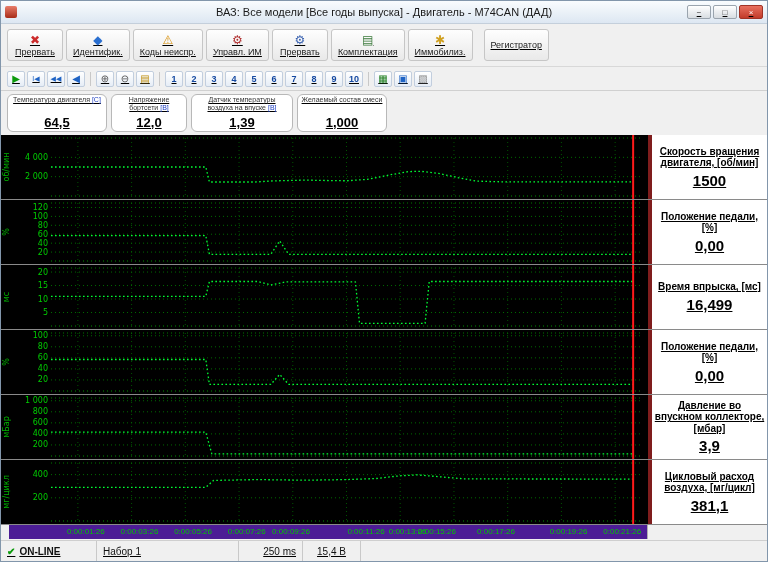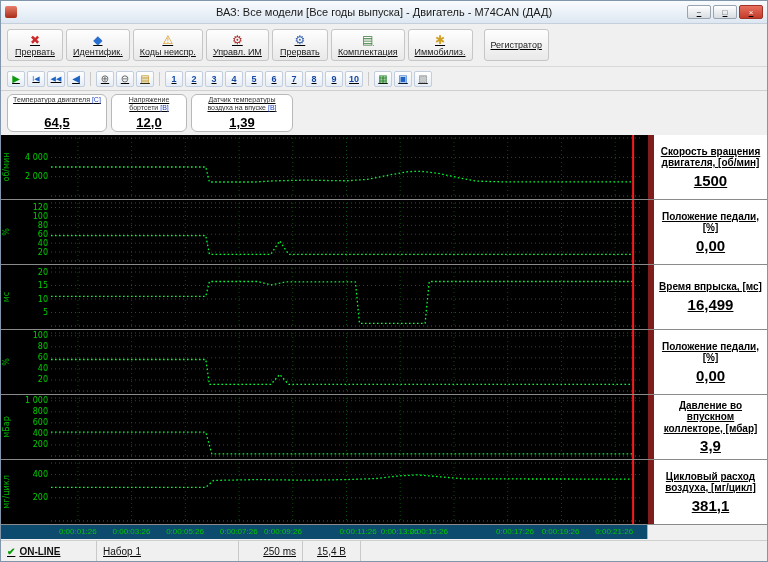--- a/index.html
+++ b/index.html
@@ -31,26 +31,26 @@
   .param{border:1px solid #b8b8b8;border-radius:6px;background:#fff;display:flex;flex-direction:column;
     align-items:center;justify-content:space-between;padding:1px 3px;box-sizing:border-box;}
   .param-label{font-size:7px;line-height:1.15;text-align:center;color:#333;}
   .param-unit{color:#2040c0;}
   .param-value{font-size:13px;font-weight:bold;color:#000;}
   
   .charts{display:flex;flex-direction:column;}
   .chart-row{display:flex;height:65px;box-sizing:border-box;border-bottom:1px solid #8a8a8a;}
   .plot{flex:1;background:#000;position:relative;overflow:hidden;}
   .plot svg{display:block;}
-  .panel{flex:0 0 119px;background:#fff;border-left:6px solid #7f1d1d;display:flex;flex-direction:column;
+  .panel{flex:0 0 119px;background:#fff;border-left:4px solid #7f1d1d;display:flex;flex-direction:column;
     align-items:center;justify-content:center;padding:2px;box-sizing:border-box;}
   .panel-title{font-size:10px;font-weight:bold;text-align:center;line-height:1.15;color:#000;}
   .panel-value{font-size:15px;font-weight:bold;margin-top:3px;color:#000;}
   .timeaxis-row{display:flex;height:14px;}
-  .timeaxis{flex:1;background:#0c4a6e;position:relative;overflow:hidden;}
+  .timeaxis{flex:1;background:#4c1d95;position:relative;overflow:hidden;margin-left:8px;}
   .time-label{position:absolute;top:2px;font-size:8px;color:#00c800;transform:translateX(-50%);white-space:nowrap;}
   .timeaxis-right{flex:0 0 119px;background:#f0f0f0;border-left:1px solid #b0b0b0;}
   .spacer{flex:1;}
   
   .statusbar{flex:0 0 20px;display:flex;align-items:center;border-top:1px solid #cfcfcf;background:#f0f0f0;font-size:10px;color:#111;}
   .status-cell{height:100%;display:flex;align-items:center;padding:0 6px;border-right:1px solid #c9c9c9;box-sizing:border-box;}
   .ok-icon{color:#0a9a0a;font-weight:bold;margin-right:4px;}
   .online-text{font-weight:bold;}
 </style>
 </head>
@@ -173,20 +173,24 @@
         <div class="param-label">Температура двигателя <span class="param-unit">[С]</span></div>
         <div class="param-value">64,5</div>
       </div>
       <div class="param" style="width: 76px;">
         <div class="param-label">Напряжение бортсети <span class="param-unit">[В]</span></div>
         <div class="param-value">12,0</div>
       </div>
       <div class="param" style="width: 102px;">
         <div class="param-label">Датчик температуры воздуха на впуске <span class="param-unit">[В]</span></div>
         <div class="param-value">1,39</div>
+      </div>
+      <div class="param" style="width: 90px;">
+        <div class="param-label">Желаемый состав смеси</div>
+        <div class="param-value">1,000</div>
       </div>
     </div>
 
   <div class="charts" id="charts">
       <div class="chart-row">
         <div class="plot">
           <svg width="647" height="64">
             <line x1="76.86363636363636" y1="3" x2="76.86363636363636" y2="61" stroke="#005200" stroke-dasharray="1 3"></line>
             <line x1="130.59090909090907" y1="3" x2="130.59090909090907" y2="61" stroke="#005200" stroke-dasharray="1 3"></line>
             <line x1="184.3181818181818" y1="3" x2="184.3181818181818" y2="61" stroke="#005200" stroke-dasharray="1 3"></line>
@@ -393,21 +397,21 @@
   <div class="timeaxis-row">
     <div class="timeaxis" id="timeaxis">
         <span class="time-label" style="left: 76.8182px;">0:00:01:26</span>
         <span class="time-label" style="left: 130.455px;">0:00:03:26</span>
         <span class="time-label" style="left: 184.091px;">0:00:05:26</span>
         <span class="time-label" style="left: 237.727px;">0:00:07:26</span>
         <span class="time-label" style="left: 282px; text-align: center;">0:00:09:26</span>
         <span class="time-label" style="left: 357px;">0:00:11:26</span>
         <span class="time-label" style="left: 398.636px;">0:00:13:26</span>
         <span class="time-label" style="left: 428px;">0:00:15:26</span>
-        <span class="time-label" style="left: 514px;">0:00:17:26</span>
+        <span class="time-label" style="left: 487px;">0:00:17:26</span>
         <span class="time-label" style="left: 559.545px;">0:00:19:26</span>
         <span class="time-label" style="left: 613.182px;">0:00:21:26</span>
       </div>
     <div class="timeaxis-right"></div>
   </div>
 
   <div class="spacer"></div>
 
   <div class="statusbar">
     <div class="status-cell" style="width:96px">

